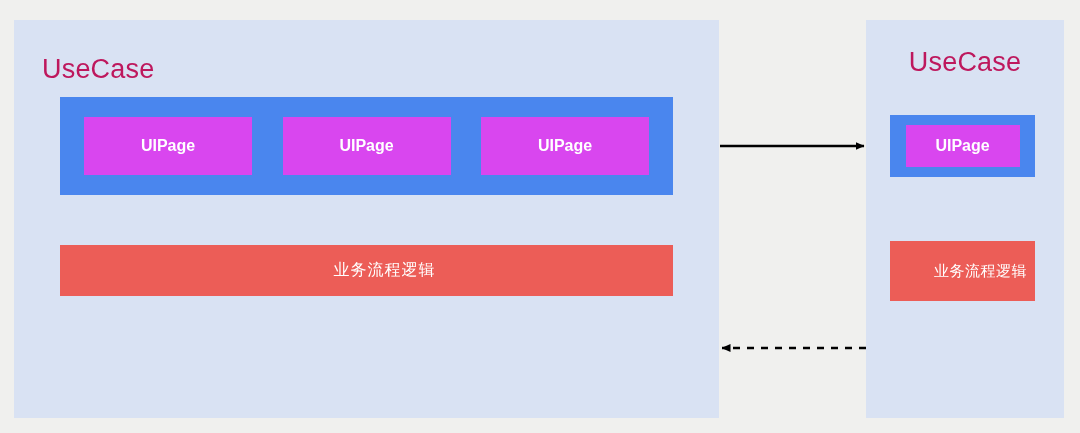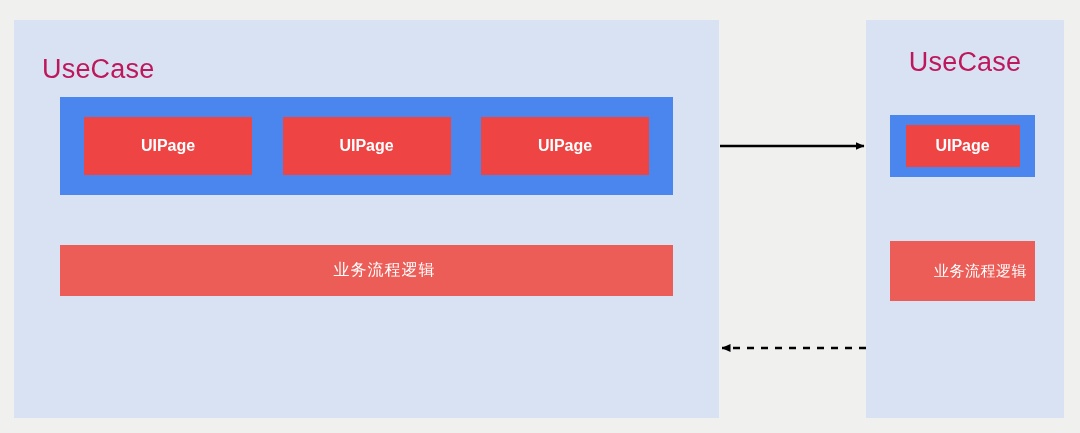--- a/index.html
+++ b/index.html
@@ -78,21 +78,21 @@
     left: 24px;
     top: 95px;
     width: 145px;
     height: 62px;
     display: flex;
     align-items: center;
     justify-content: center;
   }
 
   .uipage-box {
-    background: #ef4444;
+    background: #d946ef;
     color: #ffffff;
     font-size: 16px;
     font-weight: bold;
     display: flex;
     align-items: center;
     justify-content: center;
     box-sizing: border-box;
   }
   #ui-layer-left .uipage-box {
     width: 168px;

